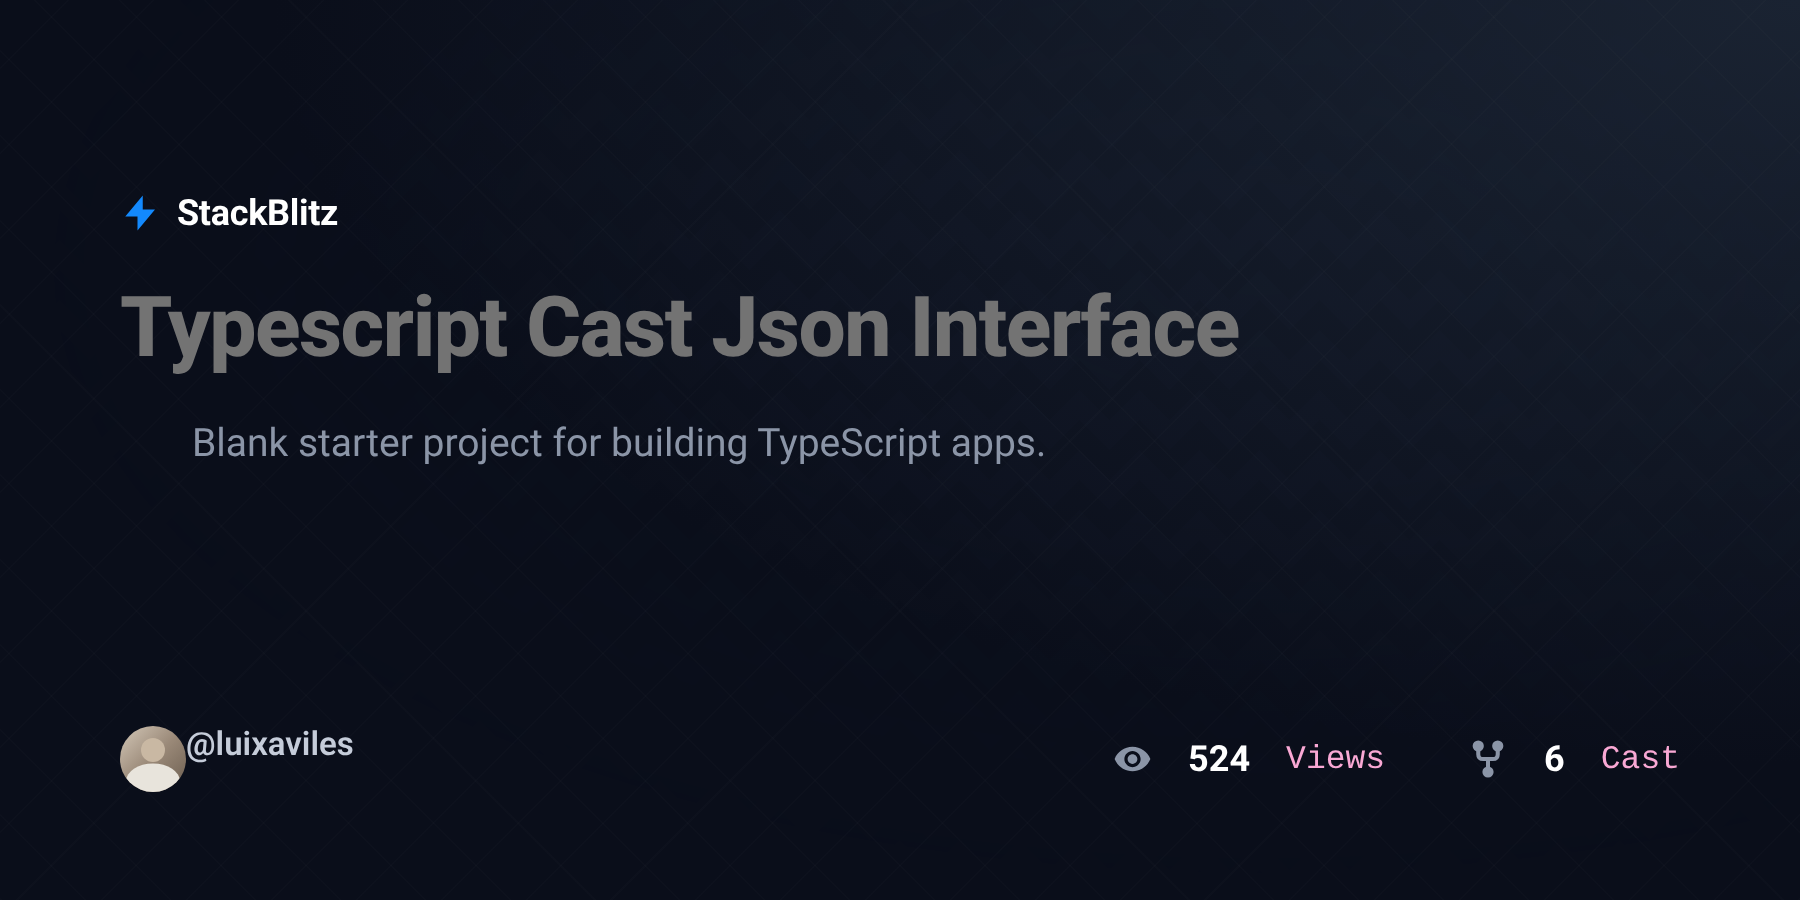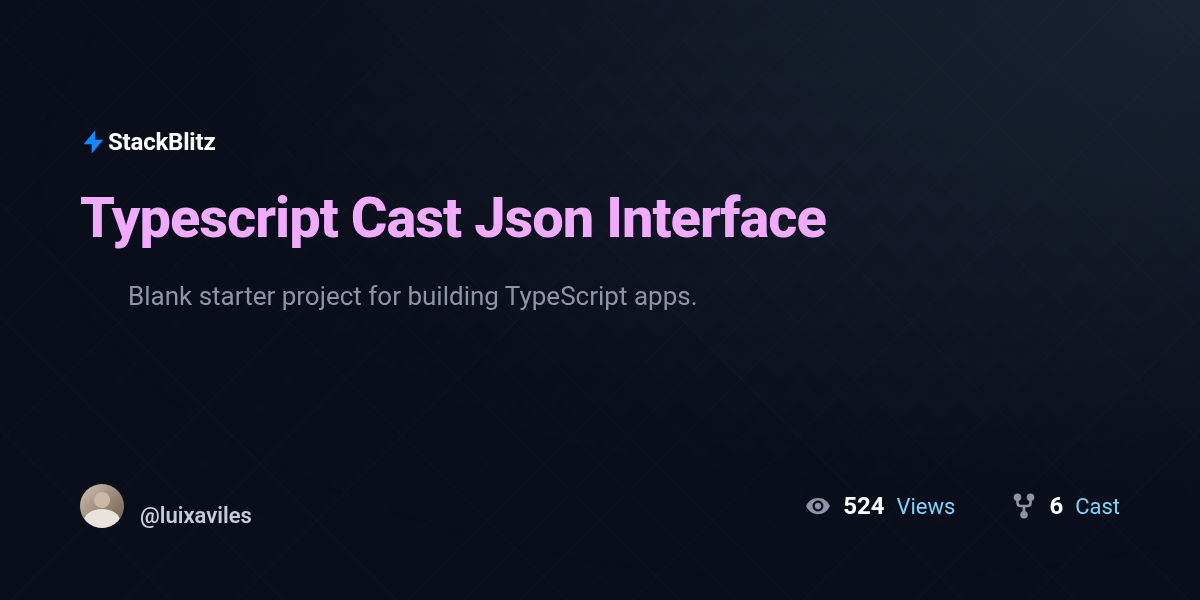--- a/index.html
+++ b/index.html
@@ -55,39 +55,39 @@
       position: relative;
       padding: 128px 80px 0 80px;
       height: 100%;
       display: flex;
       flex-direction: column;
     }
     
     .brand {
       display: flex;
       align-items: center;
-      gap: 0;
+      gap: 10px;
       margin-bottom: 32px;
     }
     
     .bolt-icon {
       width: 28px;
       height: 28px;
       color: #1389FD;
     }
     
     .brand-name {
       color: #ffffff;
       font-size: 24px;
       font-weight: 700;
       letter-spacing: -0.2px;
     }
     
     .title {
-      color: #f0abfc;
+      color: #737373;
       font-size: 56px;
       font-weight: 800;
       letter-spacing: -1px;
       line-height: 1.1;
       margin-bottom: 28px;
     }
     
     .description {
       color: #8b95a7;
       font-size: 26px;
@@ -101,22 +101,22 @@
       bottom: 72px;
       left: 80px;
       right: 80px;
       display: flex;
       align-items: center;
       justify-content: space-between;
     }
     
     .author {
       display: flex;
-      align-items: flex-end;
-      gap: 16px;
+      align-items: flex-start;
+      gap: 0;
     }
     
     .avatar {
       width: 44px;
       height: 44px;
       border-radius: 50%;
       background: linear-gradient(135deg, #d4c8b8 0%, #9a8978 50%, #6b5d4f 100%);
       position: relative;
       overflow: hidden;
     }
@@ -153,39 +153,40 @@
     
     .stats {
       display: flex;
       align-items: center;
       gap: 56px;
     }
     
     .stat {
       display: flex;
       align-items: center;
-      gap: 12px;
+      gap: 24px;
     }
     
     .stat-icon {
       width: 26px;
       height: 26px;
       color: #8b95a7;
     }
     
     .stat-value {
       color: #ffffff;
       font-size: 24px;
       font-weight: 700;
     }
     
     .stat-label {
-      color: #7dd3fc;
+      color: #f9a8d4;
       font-size: 22px;
       font-weight: 400;
+      font-family: Liberation Mono, monospace;
     }
   </style>
 </head>
 <body>
 
 <div class="diamond-pattern"></div>
 
 <div class="content">
 
   <div class="brand">

